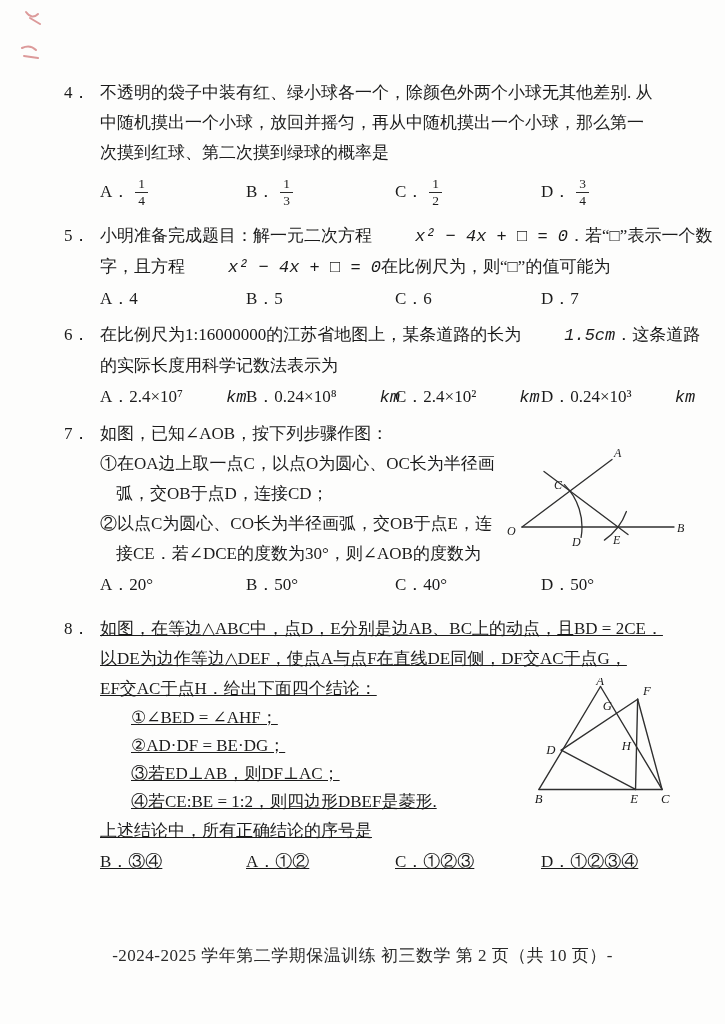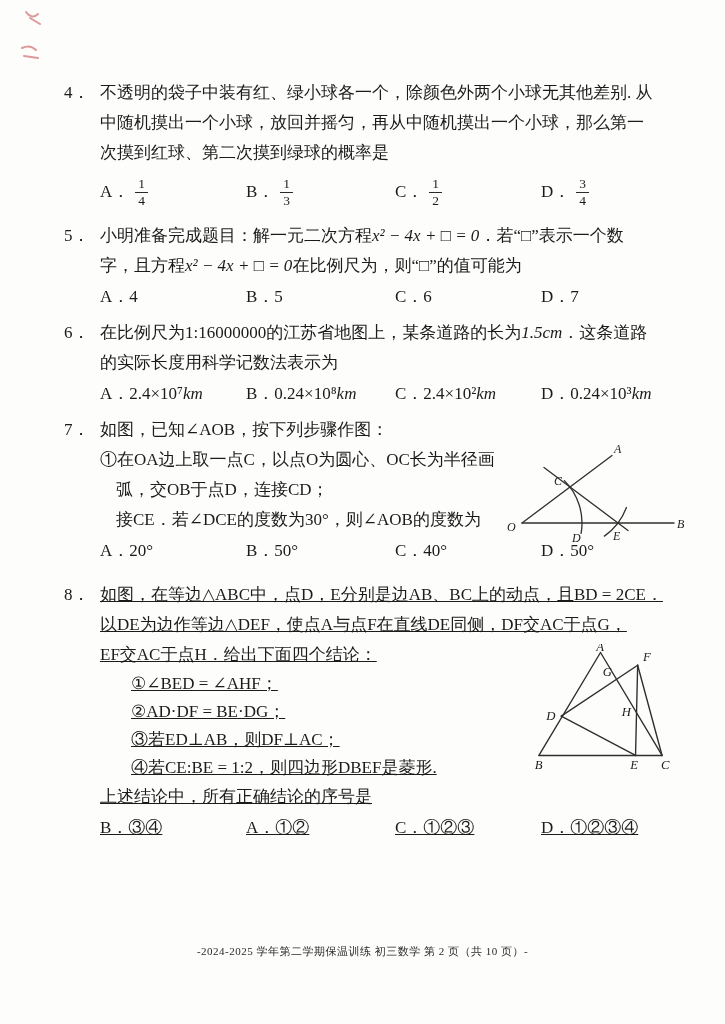--- a/index.html
+++ b/index.html
@@ -9,41 +9,41 @@
     margin:0 auto;
     background:#fdfdfc;
     font-family:"Liberation Serif","DejaVu Serif",serif;
     color:#1b1b1b;
     overflow:hidden;
   }
   .content{position:absolute;left:64px;top:78px;width:605px;}
   .q{position:relative;padding-left:36px;font-size:17px;line-height:30px;}
   .qnum{position:absolute;left:0;top:0;width:34px;}
   .qline{white-space:nowrap;}
-  .math{font-style:italic;font-family:Liberation Serif, serif;}
+  .math{font-style:italic;font-family:Liberation Mono, monospace;margin-left:43px;}
   
   .opts{display:grid;grid-template-columns:146px 149px 146px auto;align-items:center;margin-top:1px;}
   .opts .opt{white-space:nowrap;}
   .opts-frac{height:48px;}
   .frac{display:inline-flex;flex-direction:column;align-items:center;vertical-align:middle;font-size:13.5px;line-height:1.15;margin-left:6px;transform:translateY(-1px);}
   .frac .den{border-top:1px solid #2a2a2a;padding:0 3px;}
   .frac .num{padding:0 3px;}
   
   .q7-text{width:430px;}
   .fig7{position:absolute;left:442px;top:24px;}
   
   .q8-body{position:relative;text-decoration:underline;}
   .q8-conclusions{width:420px;line-height:28px;margin-left:31px;}
   .fig8{position:absolute;left:434px;top:64px;}
   svg .stroke{stroke:#2f2f2f;stroke-width:1.3;fill:none;stroke-linecap:round;}
   svg text{font-family:"Liberation Serif","DejaVu Serif",serif;font-style:italic;font-size:12px;fill:#1b1b1b;}
   .redmarks{position:absolute;left:16px;top:4px;}
   .footer{
     position:absolute;left:0;top:944px;width:100%;
-    text-align:center;font-size:11px;letter-spacing:0.5px;color:#2a2a2a;
+    text-align:center;font-size:17px;letter-spacing:0.5px;color:#2a2a2a;
     font-family:"Liberation Serif","DejaVu Serif",serif;
   }
   .mb4{margin-bottom:4px;} .mb6{margin-bottom:6px;} .mb2{margin-bottom:2px;}
 </style>
 </head>
 <body>
 
 <div class="page">
 
   <svg class="redmarks" width="42" height="62" viewBox="0 0 42 62">
@@ -115,20 +115,21 @@
         <span class="opt"><span>D．</span><span>0.24×10³</span><span class="math">km</span></span>
       </div>
     </section>
 
     <section class="q mb2">
       <span class="qnum">7．</span>
       <div class="q7-text">
         <div class="qline">如图，已知∠AOB，按下列步骤作图：</div>
         <div class="qline">①在OA边上取一点C，以点O为圆心、OC长为半径画</div>
         <div class="qline" style="padding-left:16px">弧，交OB于点D，连接CD；</div>
+        <div class="qline">②以点C为圆心、CO长为半径画弧，交OB于点E，连</div>
         <div class="qline" style="padding-left:16px">接CE．若∠DCE的度数为30°，则∠AOB的度数为</div>
       </div>
 
       <svg class="fig7" width="185" height="112" viewBox="0 0 185 112">
         <line class="stroke" x1="16" y1="84" x2="168" y2="84"></line>
         <line class="stroke" x1="16" y1="84" x2="106" y2="16.5"></line>
         <line class="stroke" x1="38" y1="28.5" x2="122" y2="91.5"></line>
         <path class="stroke" d="M58.4 41.6 A60 60 0 0 1 75.1 94.4"></path>
         <path class="stroke" d="M120.4 68.5 A60 60 0 0 1 98.4 97.1"></path>
         <text x="108" y="14">A</text>

